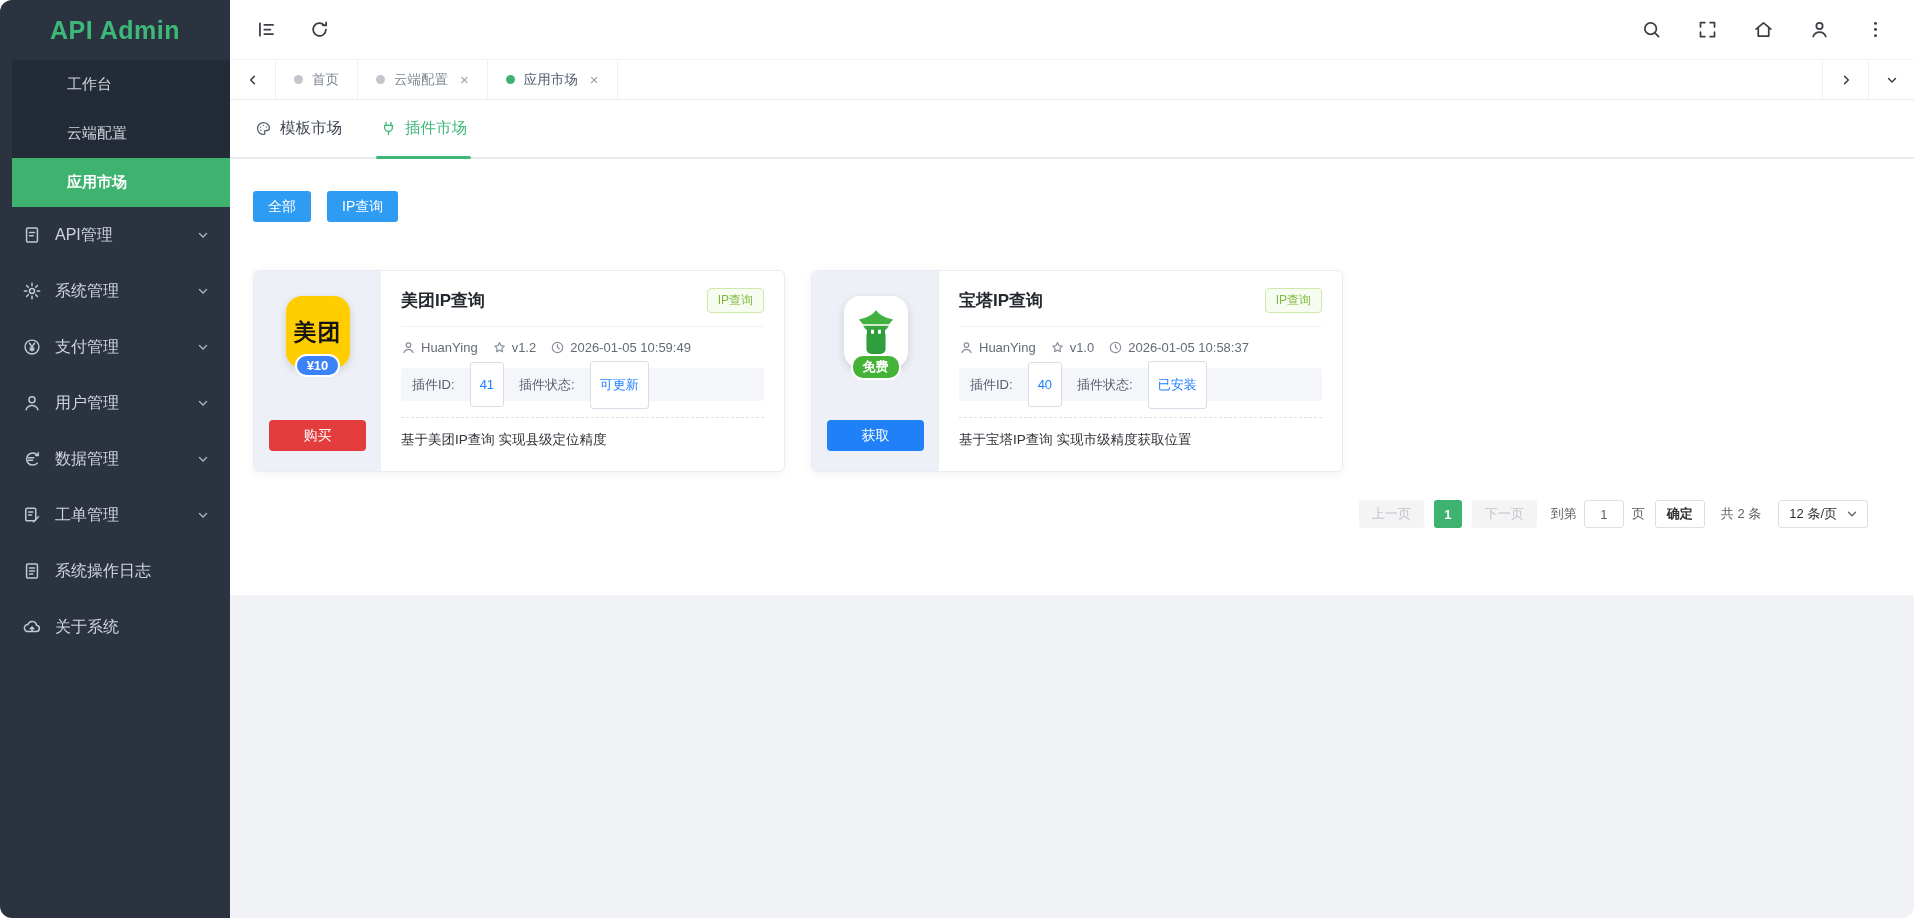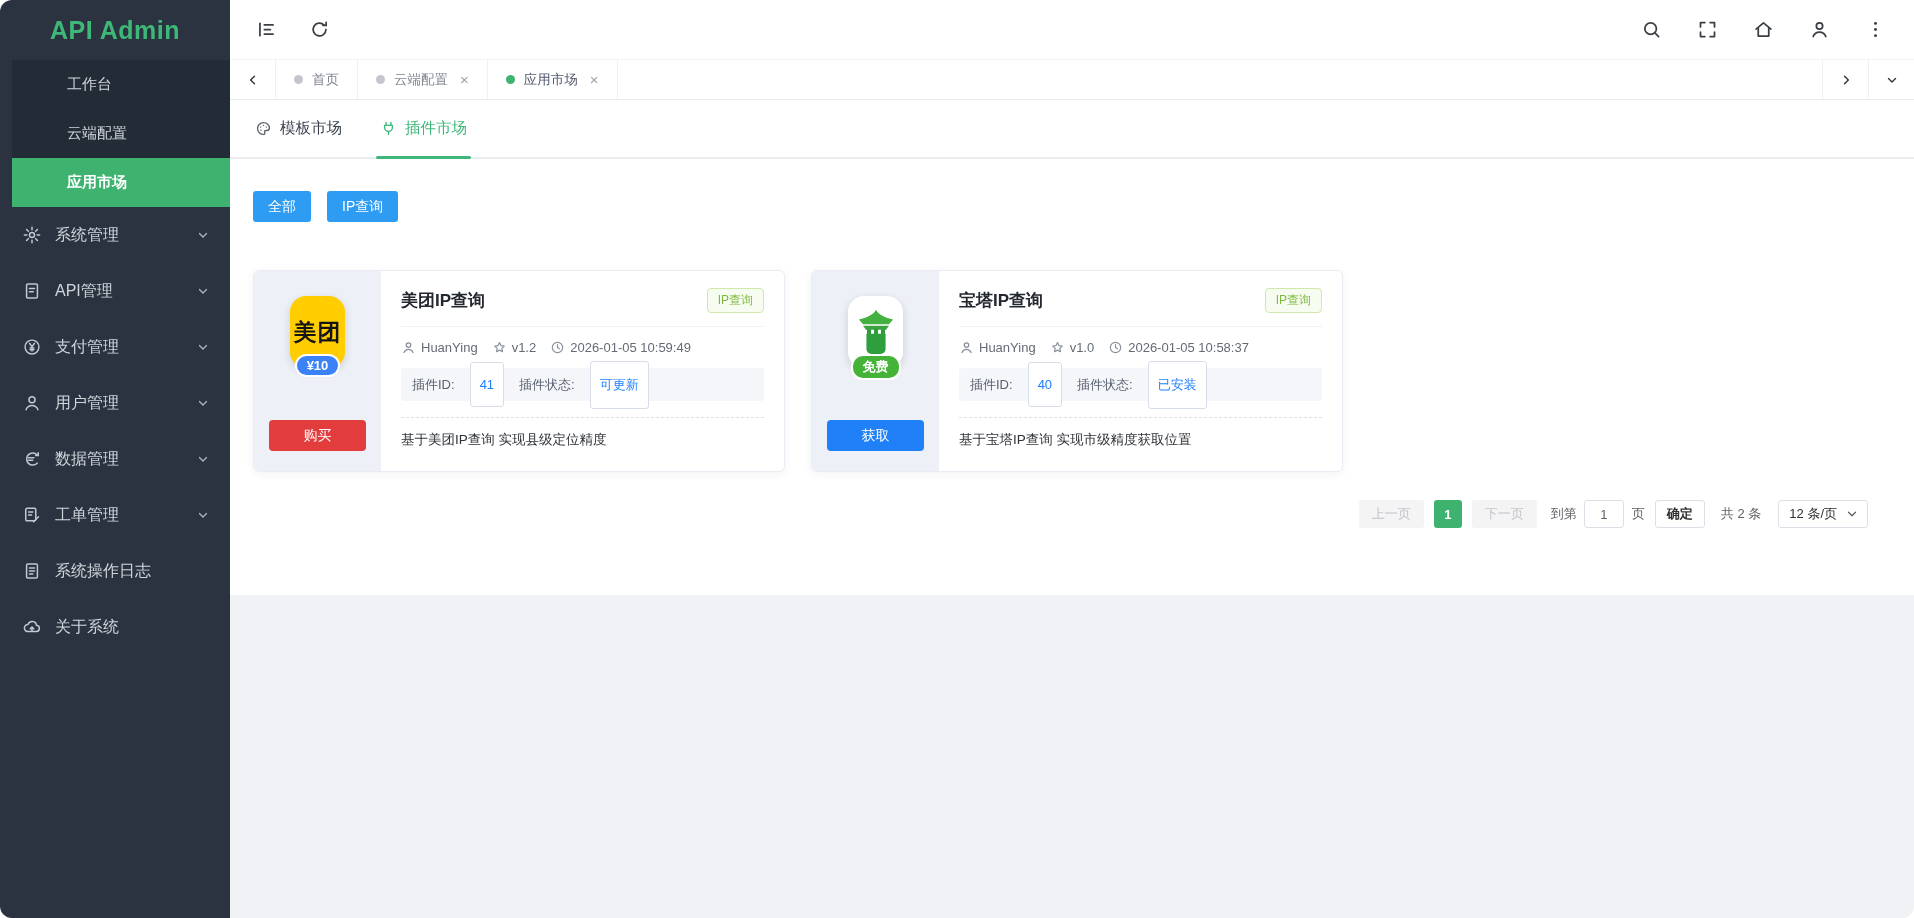--- a/index.html
+++ b/index.html
@@ -51,21 +51,21 @@
   .mtab.active::after { content:""; position:absolute; left:-4px; right:-4px; bottom:-2px; height:3px; background:#3eb878; border-radius:2px; }
 
   .filters { padding:32px 25px 0 23px; display:flex; gap:16px; }
   .filter-btn { background:#2f9cf4; color:#fff; border:none; border-radius:3px; height:31px; padding:0 15px;
                 font-size:14px; cursor:pointer; font-family:inherit; }
 
   .cards { display:flex; gap:26px; padding:48px 25px 0 23px; }
   .card { width:532px; height:202px; background:#fff; border:1px solid #e9edf3; border-radius:6px;
           box-shadow:0 2px 10px rgba(31,45,61,.06); display:flex; overflow:hidden; }
   .card-left { width:127px; flex-shrink:0; background:#edf0f6; display:flex; flex-direction:column; align-items:center; padding:25px 0 20px; }
-  .plugin-logo { width:55px; height:72px; border-radius:16px; display:flex; align-items:center; justify-content:center;
+  .plugin-logo { width:64px; height:72px; border-radius:16px; display:flex; align-items:center; justify-content:center;
                  box-shadow:0 3px 8px rgba(0,0,0,.14); }
   .logo-meituan { background:#ffcd00; color:#141414; font-weight:bold; font-size:23px; letter-spacing:1px; }
   .logo-baota { background:#fff; }
   .price-badge { margin-top:-14px; z-index:2; color:#fff; font-size:13px; font-weight:bold; padding:2px 10px;
                  border-radius:12px; border:2px solid #fff; white-space:nowrap; }
   .badge-red { background:#3b82f6; }
   .badge-green { background:#45b337; }
   .action-btn { margin-top:auto; width:97px; height:31px; border:none; border-radius:4px; color:#fff; font-size:14px;
                 cursor:pointer; font-family:inherit; }
   .action-red { background:#e23c3c;text-align:center; }
@@ -114,40 +114,40 @@
 
       <div class="submenu">
         <div class="submenu-item">工作台</div>
         <div class="submenu-item">云端配置</div>
         <div class="submenu-item active">应用市场</div>
       </div>
 
       <div class="menu-item">
         <span class="mi-icon">
           <svg viewBox="0 0 24 24" fill="none" stroke="currentColor" stroke-width="1.8" stroke-linecap="round">
+              <rect x="5.5" y="3.5" width="13" height="17" rx="1.5"></rect>
+              <path d="M9 9h6M9 13h4.5"></path>
+            </svg>
+        </span>
+        <span class="mi-label">API管理</span>
+        <span class="chev">
+          <svg viewBox="0 0 24 24" fill="none" stroke="currentColor" stroke-width="2.2" stroke-linecap="round">
+              <path d="M6 9.5l6 6 6-6"></path>
+            </svg>
+        </span>
+      </div>
+
+      <div class="menu-item">
+        <span class="mi-icon">
+          <svg viewBox="0 0 24 24" fill="none" stroke="currentColor" stroke-width="1.8" stroke-linecap="round">
               <circle cx="12" cy="12" r="3"></circle>
               <path d="M12 2.8v3M12 18.2v3M2.8 12h3M18.2 12h3M5.5 5.5l2.1 2.1M16.4 16.4l2.1 2.1M18.5 5.5l-2.1 2.1M7.6 16.4l-2.1 2.1"></path>
             </svg>
         </span>
         <span class="mi-label">系统管理</span>
-        <span class="chev">
-          <svg viewBox="0 0 24 24" fill="none" stroke="currentColor" stroke-width="2.2" stroke-linecap="round">
-              <path d="M6 9.5l6 6 6-6"></path>
-            </svg>
-        </span>
-      </div>
-
-      <div class="menu-item">
-        <span class="mi-icon">
-          <svg viewBox="0 0 24 24" fill="none" stroke="currentColor" stroke-width="1.8" stroke-linecap="round">
-              <rect x="5.5" y="3.5" width="13" height="17" rx="1.5"></rect>
-              <path d="M9 9h6M9 13h4.5"></path>
-            </svg>
-        </span>
-        <span class="mi-label">API管理</span>
         <span class="chev">
           <svg viewBox="0 0 24 24" fill="none" stroke="currentColor" stroke-width="2.2" stroke-linecap="round">
               <path d="M6 9.5l6 6 6-6"></path>
             </svg>
         </span>
       </div>
 
       <div class="menu-item">
         <span class="mi-icon">
           <svg viewBox="0 0 24 24" fill="none" stroke="currentColor" stroke-width="1.7" stroke-linecap="round">

